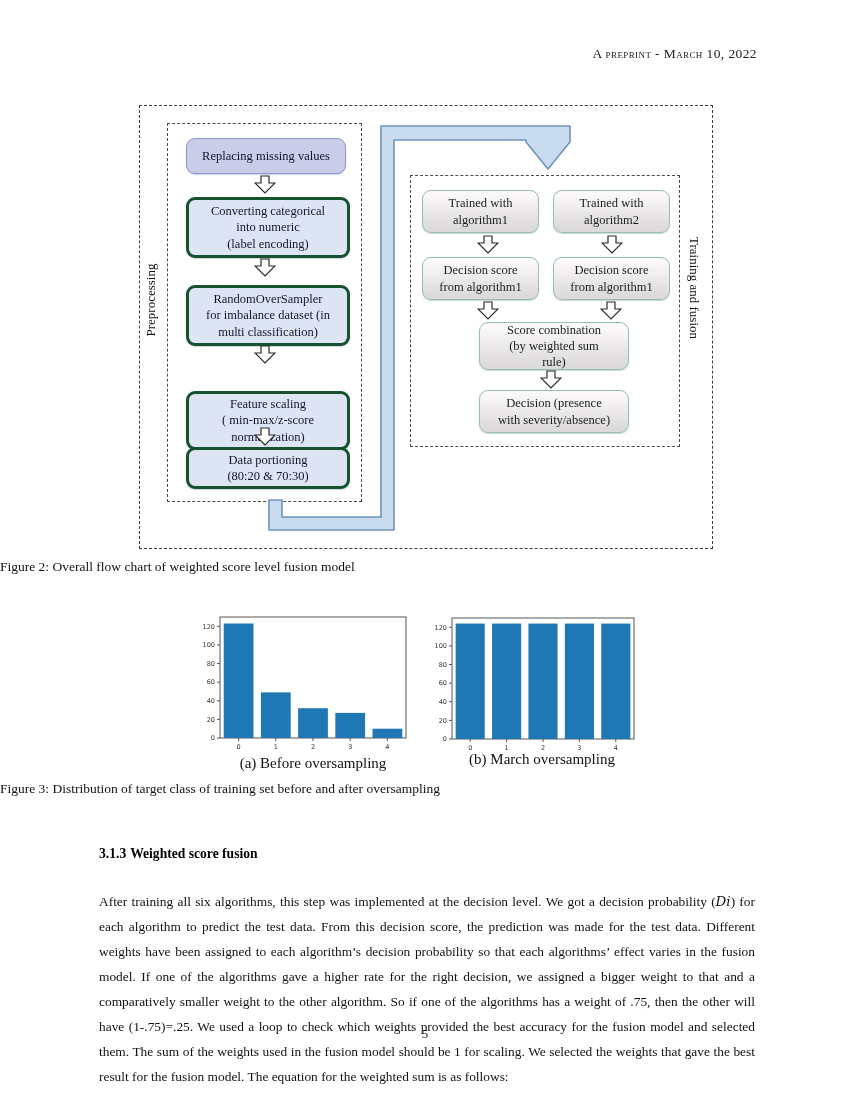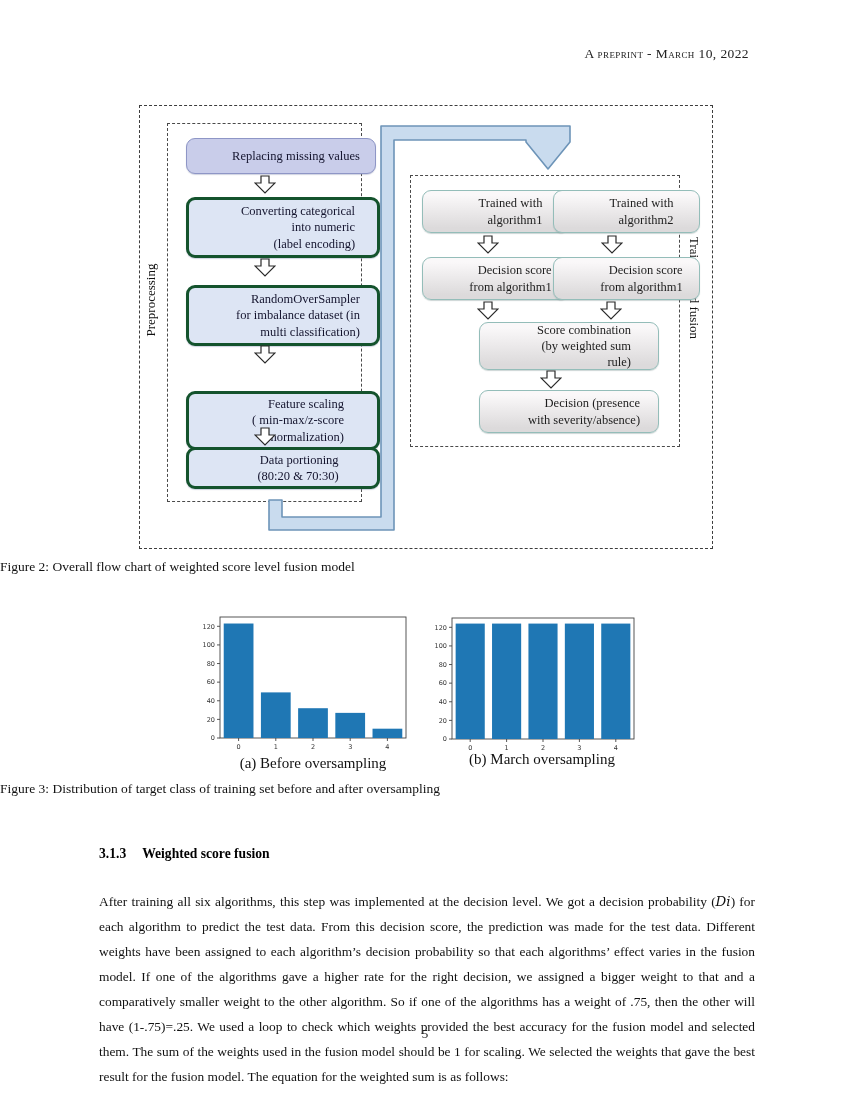--- a/index.html
+++ b/index.html
@@ -1,34 +1,34 @@
 <!DOCTYPE html>
 <html><head>
 <meta charset="utf-8">
 <style>
   html,body{margin:0;padding:0;}
   body{width:850px;height:1100px;background:#ffffff;position:relative;overflow:hidden;
        font-family:"Liberation Serif", serif;color:#1a1a1a;}
   .abs{position:absolute;}
-  .preprint{position:absolute;top:46px;right:101px;font-size:13.5px;font-variant:small-caps;
+  .preprint{position:absolute;top:46px;right:93px;font-size:13.5px;font-variant:small-caps;
             letter-spacing:.4px;color:#222;}
   .dashed{position:absolute;border:1px dashed #3d3d3d;}
   .vlabel{position:absolute;font-size:13px;color:#111;white-space:nowrap;}
-  .flowbox{position:absolute;border-radius:9px;text-align:right;font-size:12.5px;line-height:1.3;
+  .flowbox{position:absolute;border-radius:9px;text-align:center;font-size:12.5px;line-height:1.3;
            white-space:pre-line;display:flex;align-items:center;justify-content:center;z-index:3;
-           color:#14142e;padding-left:30px;}
+           color:#14142e;}
   .leftbox{background:#dde5f4;border:3px solid #14532d;box-shadow:0 1px 1px rgba(120,130,170,.35);}
   .leftbox.first{background:#c9cdea;border:1px solid #8e96c6;}
   .rightbox{background:linear-gradient(#faf8f9 10%,#dcdadb 90%);border:1px solid #94bdb9;
             color:#1d1d1d;box-shadow:0 1px 1px rgba(130,150,150,.4);}
   .darr{position:absolute;z-index:3;}
   .caption{position:absolute;left:0;width:850px;font-size:13.5px;color:#111;}
   .subcap{position:absolute;text-align:center;font-size:15px;color:#111;}
   .sechead{position:absolute;left:99px;top:846px;font-size:13.6px;font-weight:bold;color:#000;}
-  .sechead .num{margin-right:16px;}
+  .sechead .num{margin-right:4px;}
   .bodytext{position:absolute;left:99px;top:876px;width:656px;font-size:13.4px;line-height:25px;
             text-align:justify;color:#111;}
   .mathvar{font-style:italic;font-family:"DejaVu Serif", serif;}
   .pagenum{position:absolute;left:0;top:1026px;width:850px;text-align:center;font-size:13px;color:#222;}
   svg text{font-family:"DejaVu Sans", sans-serif;}
 </style>
 </head>
 <body>
 
 <div class="preprint">A preprint - March 10, 2022</div>

